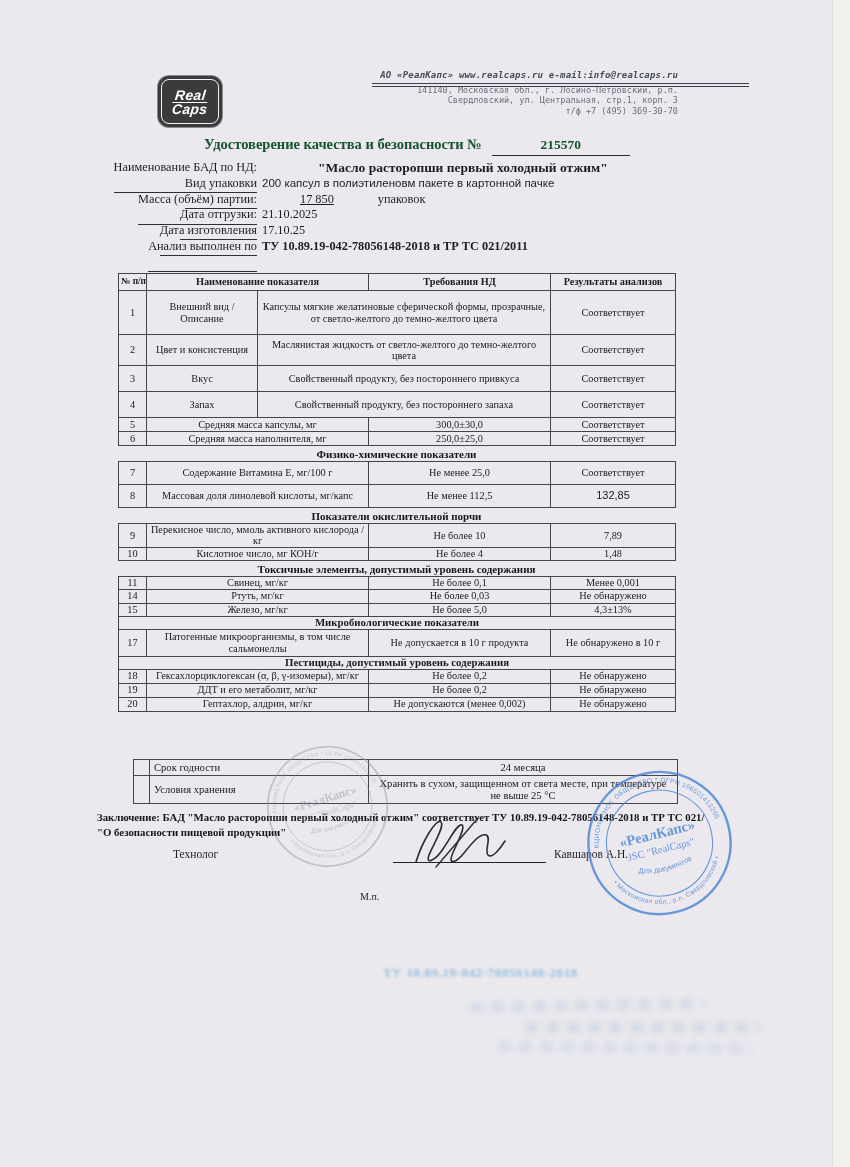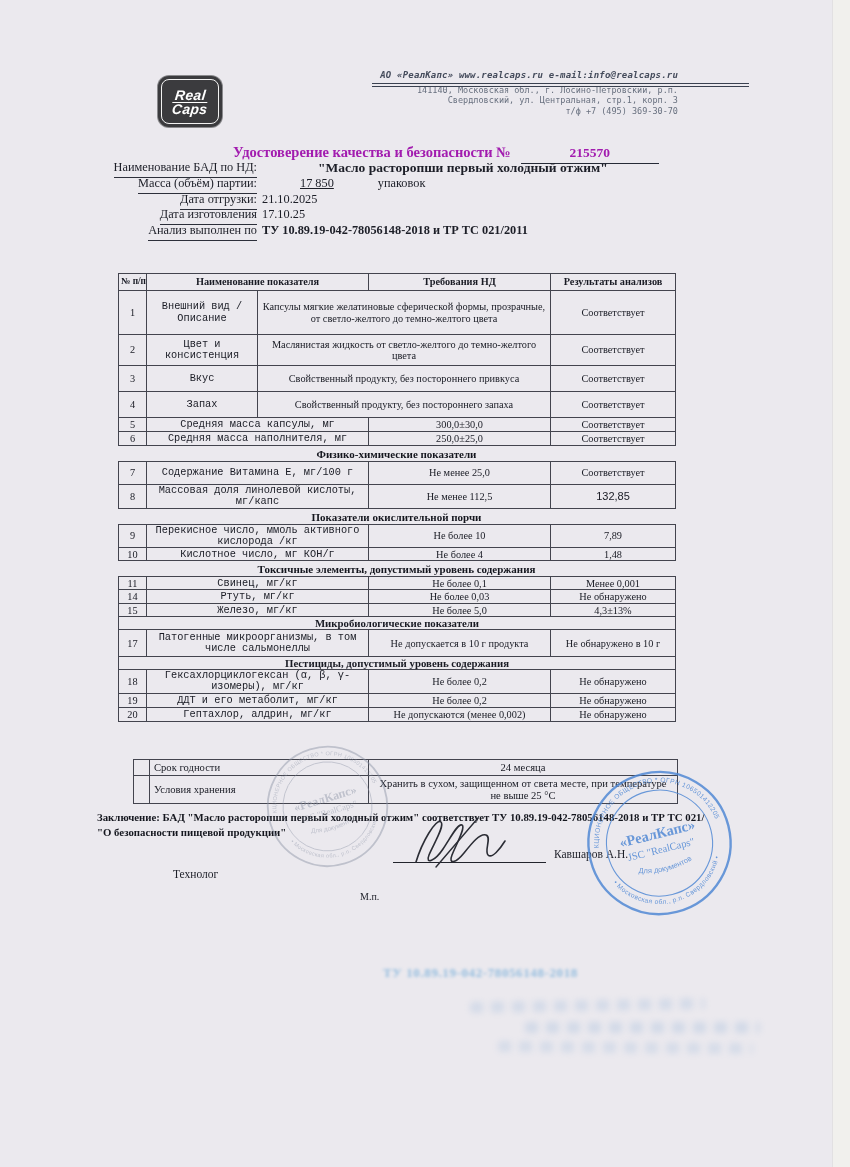--- a/index.html
+++ b/index.html
@@ -17,57 +17,57 @@
   .logo .l1{border-bottom:1px solid #fff;padding:0 2px 1px;}
 
   
   .contact{position:absolute;right:172px;top:70px;text-align:right;
            font-family:"DejaVu Sans Mono", monospace;font-size:8.5px;line-height:10.6px;color:#68707f;}
   .contact .c1{font-weight:bold;font-style:italic;font-size:9px;color:#454c5c;letter-spacing:.2px;}
   .contact-rule{position:absolute;left:372px;top:83px;width:377px;height:2px;
                 border-top:1.3px solid #3a4150;border-bottom:1px solid #3a4150;}
 
   
-  .title{position:absolute;left:204px;top:144px;font-size:14.5px;font-weight:bold;color:#a21caf;white-space:nowrap;margin-left:29px;}
+  .title{position:absolute;left:204px;top:136px;font-size:14.5px;font-weight:bold;color:#14532d;white-space:nowrap;}
   .title .num{display:inline-block;width:138px;margin-left:10px;text-align:center;font-size:13.5px;
               border-bottom:1.6px solid #262a36;padding-bottom:2px;}
 
   
   .fields{position:absolute;left:0;top:161px;width:720px;font-size:12.3px;line-height:13.2px;}
   .frow{display:flex;margin-bottom:2.6px;}
   .flabel{width:257px;text-align:right;flex:0 0 257px;}
-  .flabel b{font-weight:normal;border-bottom:1px solid #2c2f3a;padding-bottom:3px;}
+  .flabel b{font-weight:normal;border-bottom:1px solid #2c2f3a;padding-bottom:18px;}
   .fvalue{margin-left:5px;}
   .v-name{margin-left:61px;font-weight:bold;font-size:13.5px;}
   .v-sans{font-family:"Liberation Sans", sans-serif;font-size:11.5px;}
   .v-bold{font-weight:bold;text-align:center;}
   .v-mass{margin-left:43px;text-decoration:underline;}
   .v-unit{margin-left:44px;}
 
   
   .tblwrap{position:absolute;left:118px;top:273px;width:557px;}
   table.qt{border-collapse:collapse;table-layout:fixed;width:557px;font-size:10.3px;color:#191b24;}
   table.qt td,table.qt th{border:1px solid #43444e;padding:0 3px;text-align:center;vertical-align:middle;line-height:11.3px;}
   table.qt{border:1.5px solid #303葬1;border:1.5px solid #30313b;}
   table.qt th{font-weight:bold;padding:1px 2px;}
-  td.nm{text-align:left;padding-left:5px;font-family:Liberation Mono, monospace;}
+  td.nm{text-align:left;padding-left:5px;}
   th.np{font-size:9.3px;padding:0;white-space:nowrap;}
   .band{width:557px;text-align:center;font-weight:bold;font-size:11px;color:#14161e;padding:2px 0 1px;}
   td.bandrow{font-weight:bold;font-size:10.8px;}
   td.sans{font-family:"Liberation Sans", sans-serif;font-size:11px;}
 
   
   .mini{position:absolute;left:133px;top:759px;}
   table.st{border-collapse:collapse;table-layout:fixed;width:544px;font-size:10.6px;color:#191b24;border:1.4px solid #30313b;}
   table.st td{border:1px solid #43444e;padding:0 4px;vertical-align:middle;line-height:12px;}
   table.st td.val{text-align:center;}
 
   
   .conclusion{position:absolute;left:97px;top:810px;width:625px;font-weight:bold;font-size:10.8px;line-height:15px;color:#14161e;}
-  .sig-role{position:absolute;left:173px;top:848px;font-size:11.5px;margin-top:20px;}
+  .sig-role{position:absolute;left:173px;top:848px;font-size:11.5px;}
   .sig-mp{position:absolute;left:360px;top:851px;font-size:10px;margin-top:40px;}
   .sig-line{position:absolute;left:393px;top:851px;width:153px;height:11px;border-bottom:1.3px solid #22242c;}
   .sig-name{position:absolute;left:554px;top:848px;font-size:11.5px;}
   .sig-svg{position:absolute;left:408px;top:812px;}
 
   
   .stamp{position:absolute;}
   .stamp-blue{left:585px;top:768px;transform:rotate(-14deg);opacity:.82;}
   .stamp-gray{left:253px;top:731px;transform:rotate(-17deg) scale(0.84);opacity:.45;}
   .stamp svg{overflow:visible;}
@@ -102,20 +102,24 @@
   <div class="contact-rule"></div>
 
   <div class="title">
     <span>Удостоверение качества и безопасности №</span><span class="num">215570</span>
   </div>
 
   <div class="fields">
     <div class="frow">
       <div class="flabel"><b>Наименование БАД по НД:</b></div>
       <div class="fvalue v-name">"Масло расторопши первый холодный отжим"</div>
+    </div>
+    <div class="frow">
+      <div class="flabel"><b>Вид упаковки</b></div>
+      <div class="fvalue v-sans">200 капсул в полиэтиленовм пакете в картонной пачке</div>
     </div>
     <div class="frow">
       <div class="flabel"><b>Масса (объём) партии:</b></div>
       <div class="fvalue v-mass">17 850</div>
       <div class="fvalue v-unit">упаковок</div>
     </div>
     <div class="frow">
       <div class="flabel"><b>Дата отгрузки:</b></div>
       <div class="fvalue">21.10.2025</div>
     </div>

